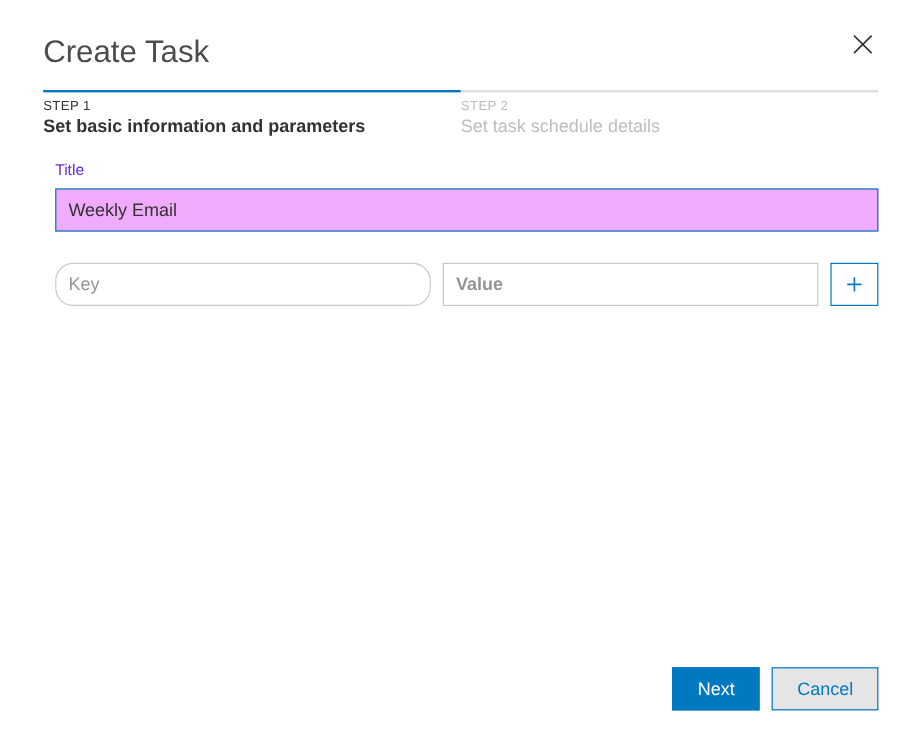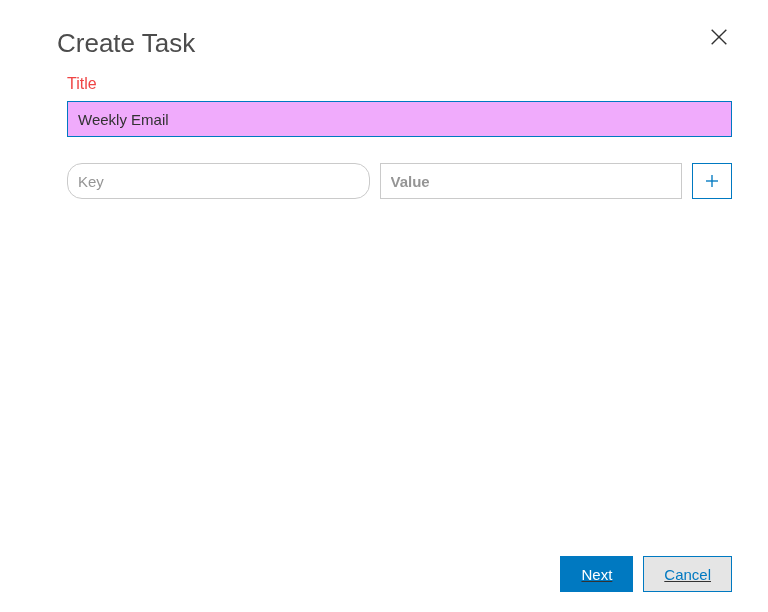--- a/index.html
+++ b/index.html
@@ -13,21 +13,20 @@
       width: 768px;
       height: 612px;
       position: relative;
       color: #323232;
     }
     .dialog {
       padding: 28px 36px 20px 36px;
       height: 100%;
       display: flex;
       flex-direction: column;
-      margin-left: 21px;
     }
     .header {
       display: flex;
       justify-content: space-between;
       align-items: flex-start;
       margin-bottom: 16px;
     }
     .dialog-title {
       font-size: 26px;
       font-weight: 400;
@@ -72,22 +71,22 @@
     }
     .step.active .step-desc {
       color: #323232;
       font-weight: 600;
     }
     .form-area {
       padding-left: 10px;
       flex: 1;
     }
     .field-label {
-      font-size: 16px;
-      color: #ef4444;
+      font-size: 13px;
+      color: #6d28d9;
       margin-bottom: 8px;
       display: block;
     }
     .text-input {
       width: 100%;
       height: 36px;
       padding: 6px 10px;
       font-size: 15px;
       color: #323232;
       border: 1px solid #0079c1;
@@ -136,21 +135,20 @@
     .add-btn svg {
       width: 18px;
       height: 18px;
       display: block;
     }
     .footer {
       display: flex;
       justify-content: flex-end;
       gap: 10px;
       padding-right: 0;
-      text-decoration: underline;
     }
     .btn {
       height: 36px;
       padding: 0 20px;
       font-size: 15px;
       border: 1px solid transparent;
       cursor: pointer;
       display: flex;
       align-items: center;
       justify-content: center;
@@ -174,20 +172,30 @@
   <div class="header">
     <h1 class="dialog-title">Create Task</h1>
     <div class="close-icon">
       <svg viewBox="0 0 24 24" fill="none" stroke="currentColor" stroke-width="1.5">
         <line x1="4" y1="4" x2="20" y2="20"></line>
         <line x1="20" y1="4" x2="4" y2="20"></line>
       </svg>
     </div>
   </div>
 
+  <div class="stepper">
+    <div class="step active">
+      <div class="step-label">STEP 1</div>
+      <div class="step-desc">Set basic information and parameters</div>
+    </div>
+    <div class="step">
+      <div class="step-label">STEP 2</div>
+      <div class="step-desc">Set task schedule details</div>
+    </div>
+  </div>
 
   <div class="form-area">
 
     <div class="field-group">
       <label class="field-label">Title</label>
       <input type="text" class="text-input" value="Weekly Email" style="">
     </div>
 
     <div class="field-group">
       <div class="params-row">

